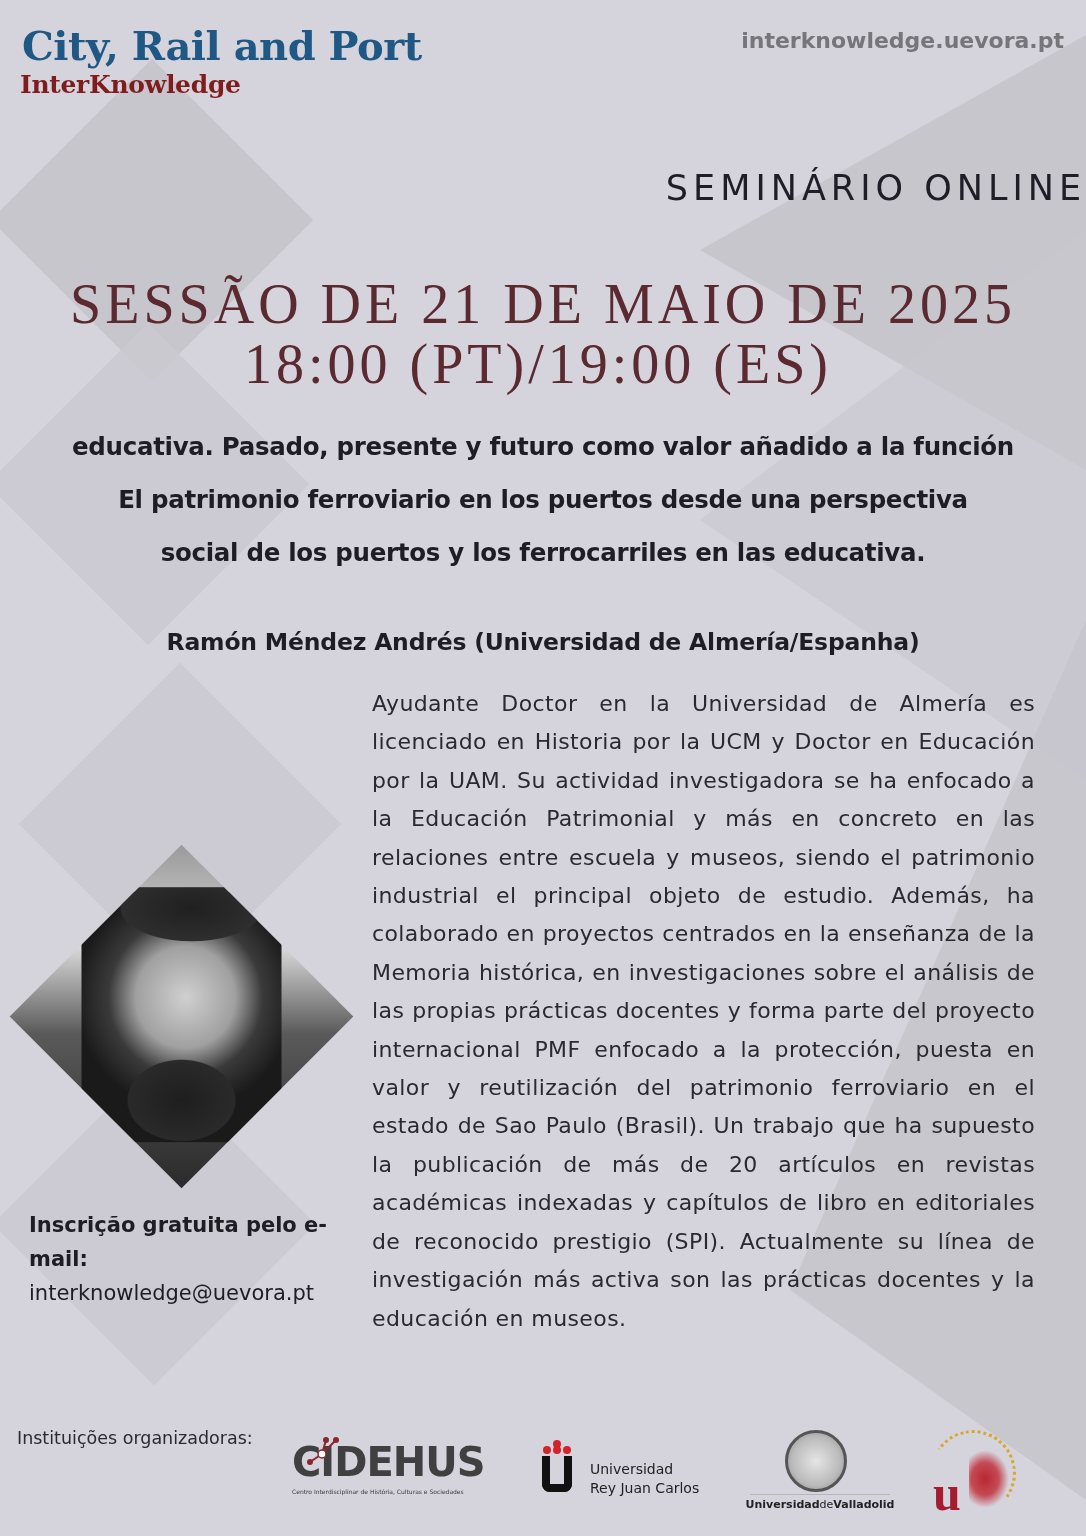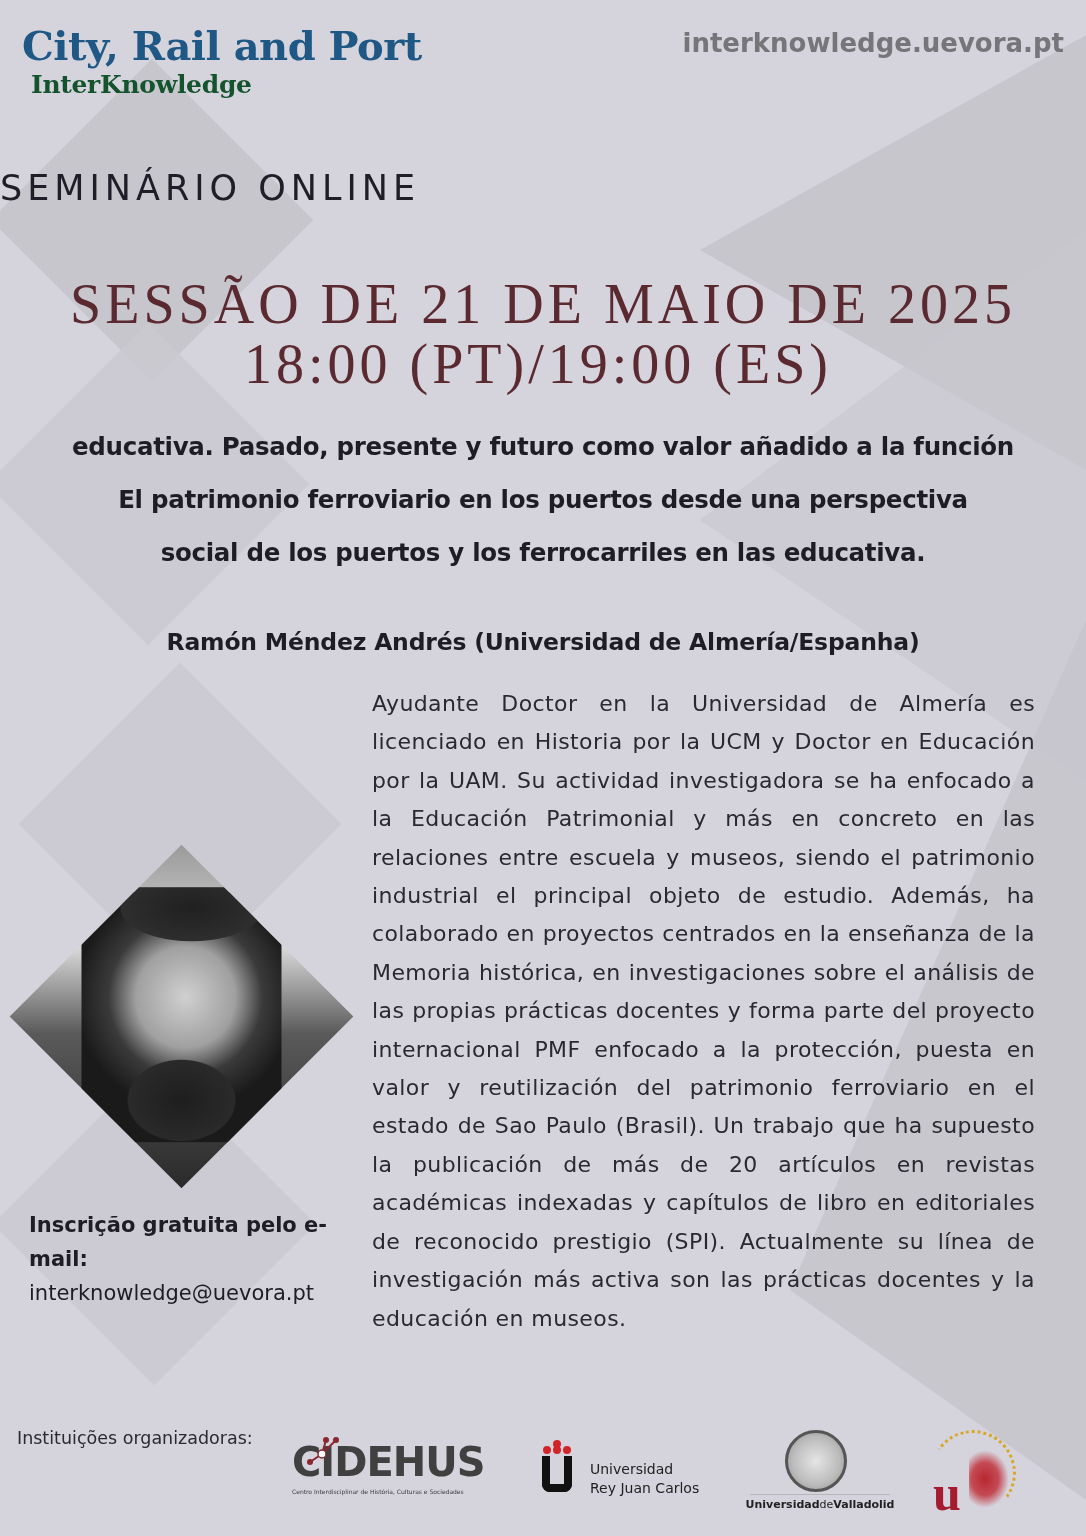--- a/index.html
+++ b/index.html
@@ -15,29 +15,29 @@
   .bg-tri { position: absolute; }
 
   .header-title {
     position: absolute; left: 22px; top: 22px;
     font-family: "DejaVu Serif", serif; font-weight: bold;
     font-size: 40px; color: #1f5884; letter-spacing: -0.5px;
   }
   .header-sub {
     position: absolute; left: 20px; top: 70px;
     font-family: "DejaVu Serif", serif; font-weight: bold;
-    font-size: 25px; color: #14532d; letter-spacing: -0.3px; margin-left: 11px;
+    font-size: 25px; color: #7f1d1d; letter-spacing: -0.3px;
   }
   .header-url {
     position: absolute; right: 22px; top: 28px;
     font-family: "DejaVu Sans", sans-serif; font-weight: bold;
-    font-size: 26px; color: #767579;
+    font-size: 22px; color: #767579;
   }
   .seminar {
-    position: absolute; left: 0; right: 0; top: 168px; text-align: left;
+    position: absolute; left: 0; right: 0; top: 168px; text-align: right;
     font-family: "DejaVu Sans", sans-serif; font-weight: normal;
     font-size: 35px; letter-spacing: 5px; color: #1f1e28;
   }
   .session {
     position: absolute; left: 0; right: 0; top: 274px; text-align: center;
     font-family: "Liberation Serif", serif; font-size: 56px;
     letter-spacing: 4px; color: #5a2a30; line-height: 60px;
   }
   .session .l2 { display: block; padding-right: 10px; }
   .talk-title {

